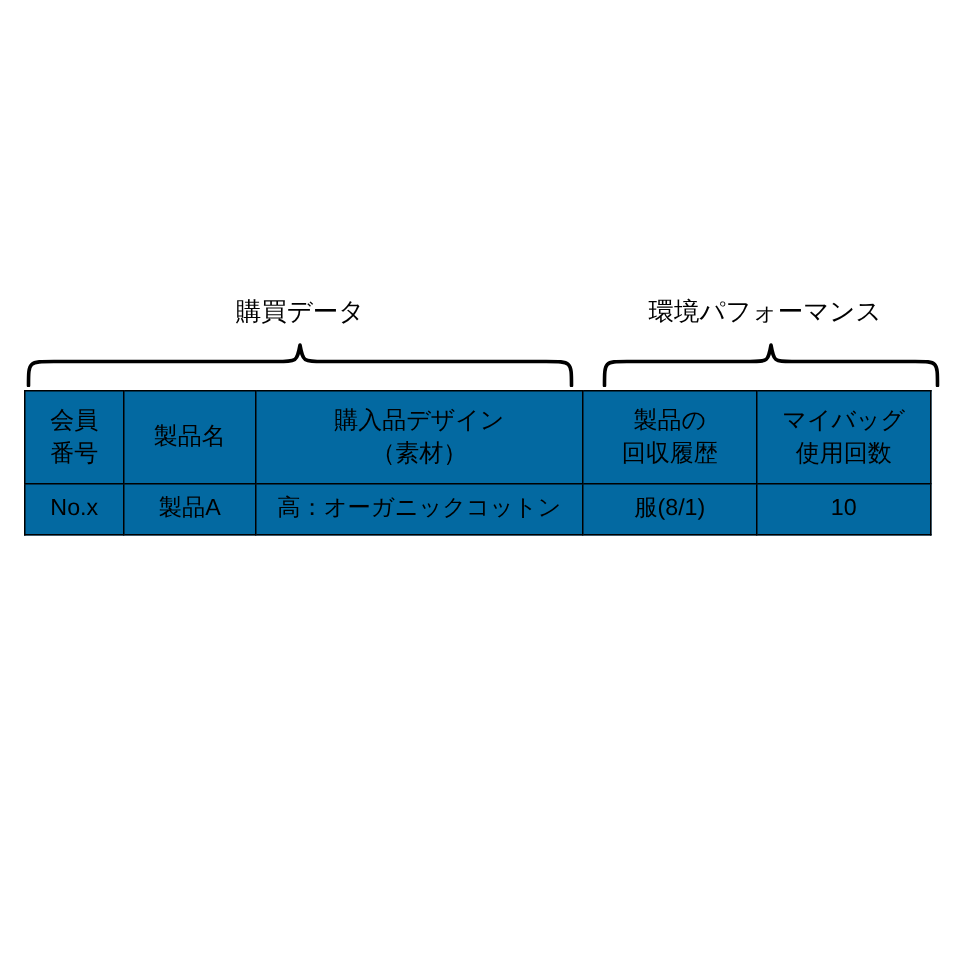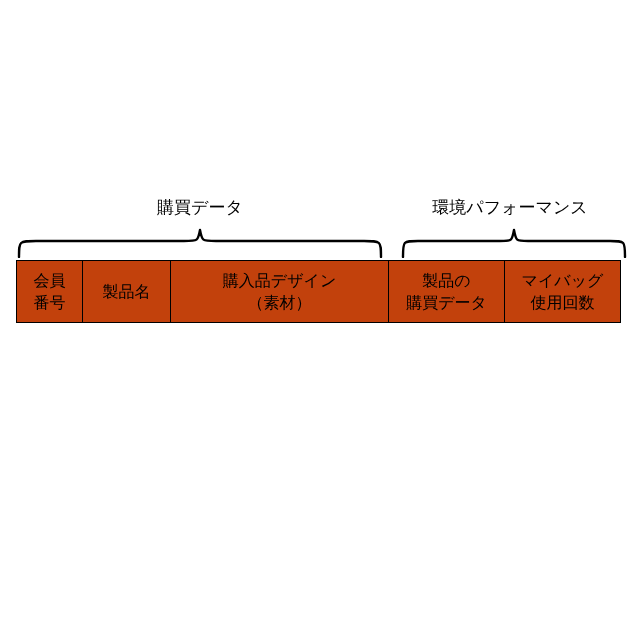--- a/index.html
+++ b/index.html
@@ -79,21 +79,21 @@
   .table-wrap {
     position: absolute;
     left: 16px;
     top: 260px;
     width: 604px;
   }
   table.main {
     border-collapse: collapse;
     table-layout: fixed;
     width: 604px;
-    background: #c2410c;
+    background: #0369a1;
   }
   table.main td {
     border: 1.5px solid #000000;
     padding: 4px 6px;
     font-size: 15.5px;
     line-height: 1.35;
     vertical-align: middle;
     box-sizing: border-box;
   }
   
@@ -160,27 +160,34 @@
           </td>
           <td class="cell-center">
             <span class="two-line">製品名</span>
           </td>
           <td class="cell-left">
             <span class="two-line">購入品デザイン
 （素材）</span>
           </td>
           <td class="cell-left">
             <span class="two-line">製品の
-購買データ</span>
+回収履歴</span>
           </td>
           <td class="cell-center">
             <span class="two-line">マイバッグ
 使用回数</span>
           </td>
         </tr>
 
+        <tr class="data-row">
+          <td class="cell-center">No.x</td>
+          <td class="cell-center">製品A</td>
+          <td class="cell-left small-text">高：オーガニックコットン</td>
+          <td class="cell-left">服(8/1)</td>
+          <td class="cell-center">10</td>
+        </tr>
 
 
       </tbody>
     </table>
   </div>
 
 </div>
 
 </body></html>

